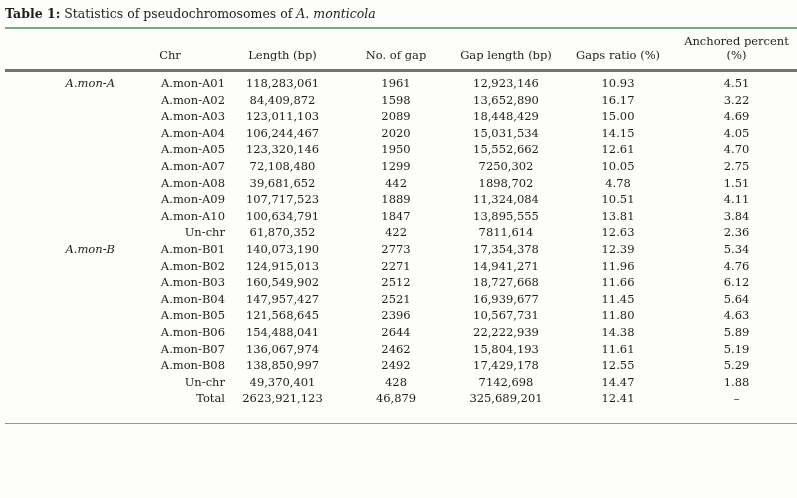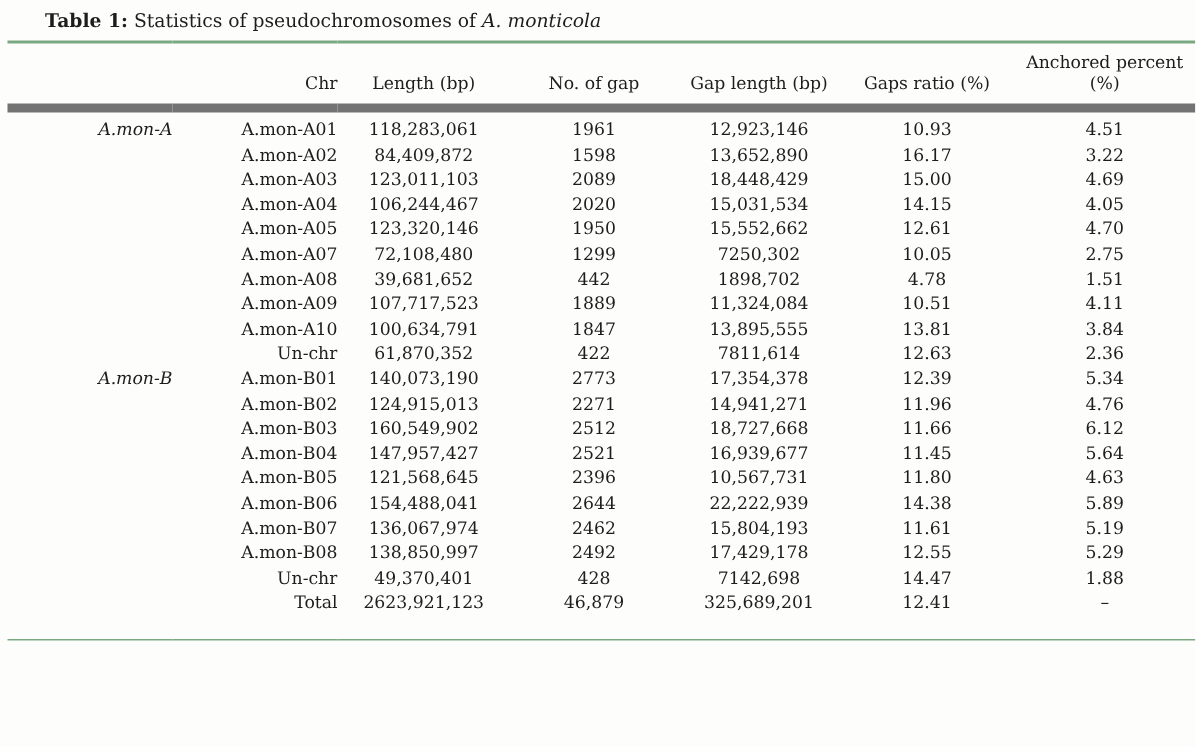--- a/index.html
+++ b/index.html
@@ -11,40 +11,40 @@
     font-family: "DejaVu Serif", serif;
     color: #1d1d1b;
     padding: 0 5px;
     overflow: hidden;
   }
   .caption {
     font-size: 12.5px;
     line-height: 15px;
     padding-top: 6px;
   }
-  .caption .bold { font-weight: bold; margin-left: 25px; }
+  .caption .bold { font-weight: bold; }
   .caption .italic { font-style: italic; }
   table.stats {
     width: 792px;
     margin-top: 6px;
     border-collapse: collapse;
     table-layout: fixed;
     border-top: 2px solid #7aa981;
     border-bottom: 1px solid #7aa981;
   }
   thead th {
     font-weight: normal;
     font-size: 11.5px;
     line-height: 13.5px;
     vertical-align: bottom;
     padding: 6px 0 7px 0;
-    border-bottom: 6px solid #737373;
+    border-bottom: 3px solid #737373;
   }
   thead th.ac { text-align: center; }
-  thead th.al { text-align: right; }
+  thead th.al { text-align: center; }
   thead th.wrap { padding-left: 8px; padding-right: 8px; }
   tbody td {
     font-size: 11.5px;
     line-height: 16.6px;
     height: 16.6px;
     white-space: nowrap;
     overflow: hidden;
   }
   tbody td.al { text-align: right; }
   tbody td.ac { text-align: center; }

